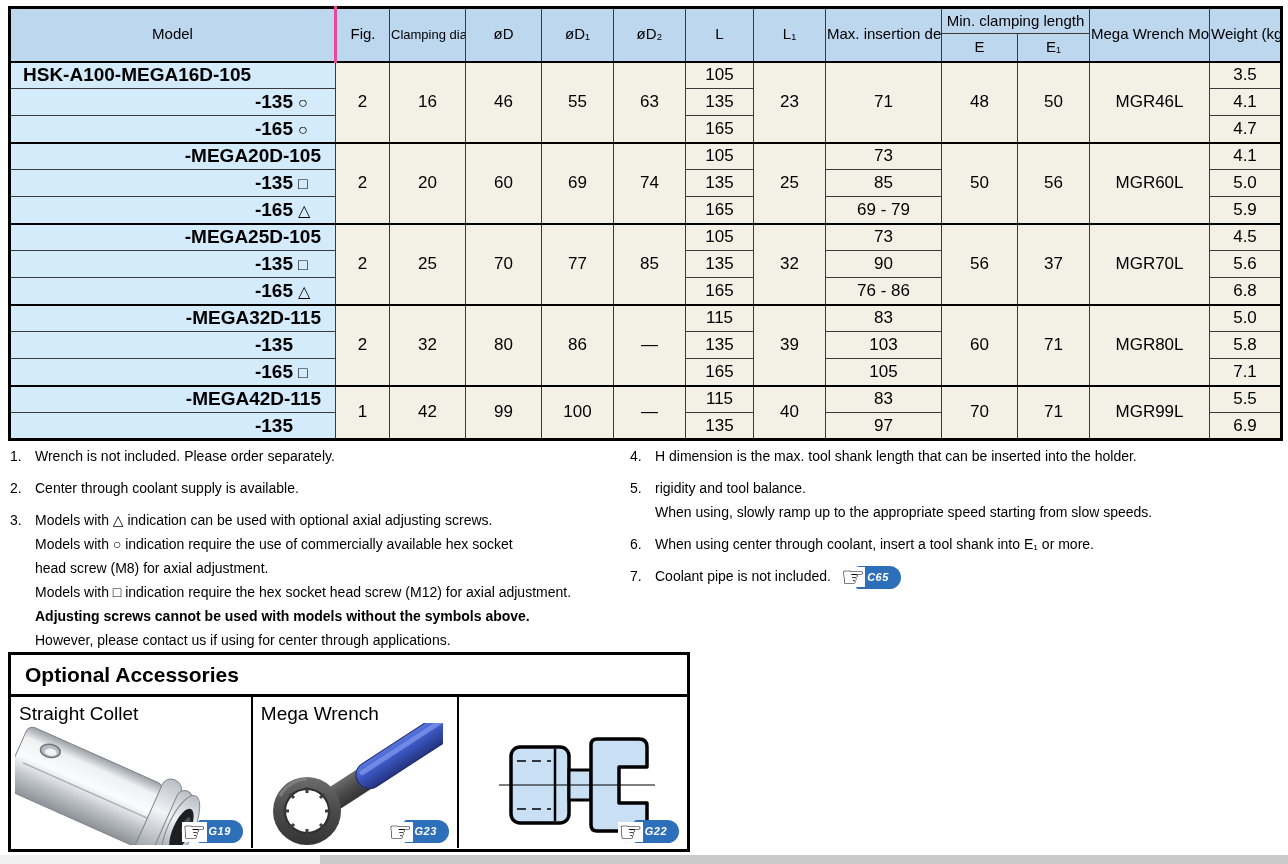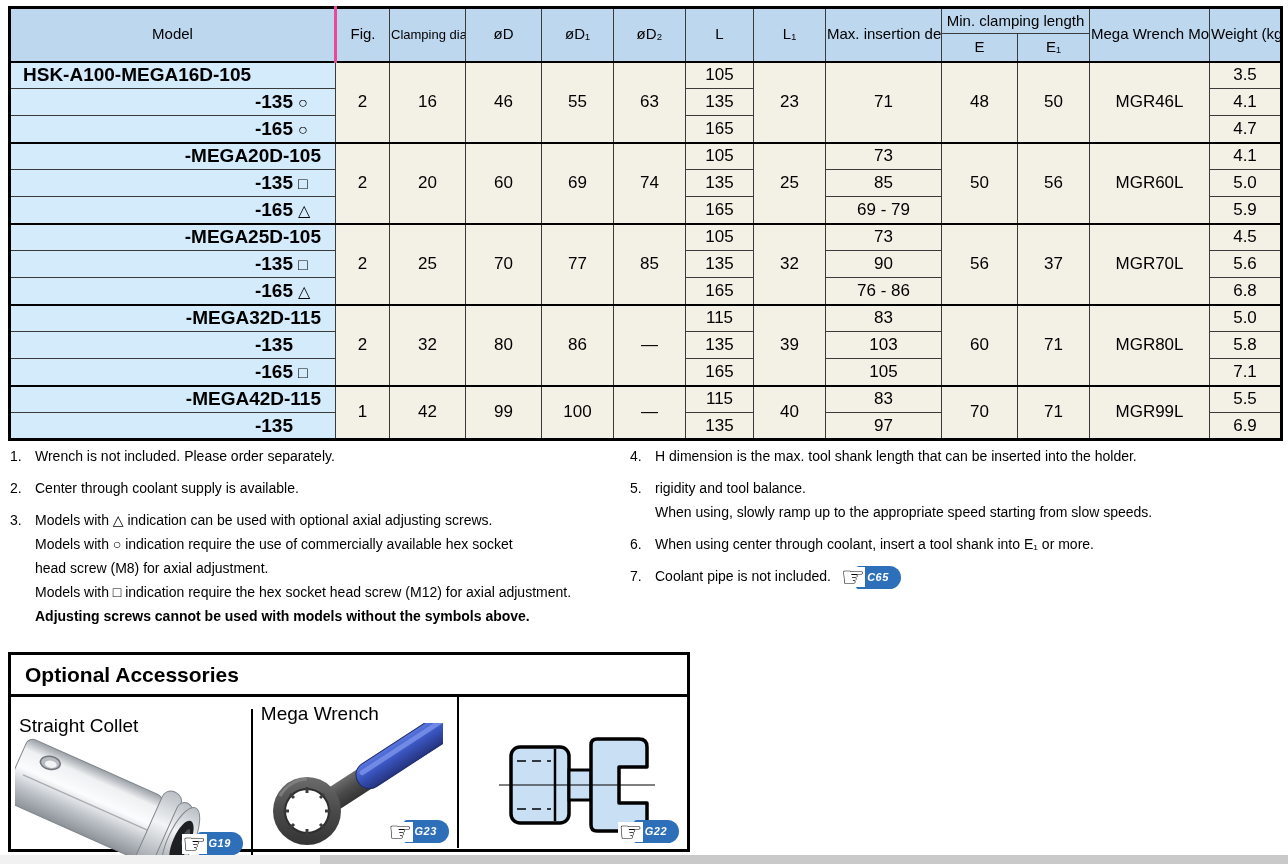--- a/index.html
+++ b/index.html
@@ -78,21 +78,21 @@
     position:absolute;left:8px;top:652px;width:682px;height:200px;
     border:3px solid #000;background:#fff;
   }
   .acc-title{
     height:42px;border-bottom:3px solid #000;
     font-weight:bold;font-size:21px;padding:8px 0 0 14px;
   }
   .acc-cells{display:flex;height:151px;}
   .acc-cell{position:relative;height:100%;border-right:2px solid #000;}
   .acc-cell:last-child{border-right:none;}
-  .acc-cell-1{width:249px;margin-top:12px;}
+  .acc-cell-1{width:249px;}
   .acc-cell-2{width:212px;}
   .acc-cell-3{width:235px;}
   .acc-label{font-size:19px;padding:6px 0 0 8px;}
   .acc-img{position:absolute;}
   .img-collet{left:4px;top:26px;}
   .img-wrench{left:2px;top:26px;}
   .img-screw{left:38px;top:28px;}
   .acc-badge{position:absolute;right:8px;bottom:5px;}
   .acc-badge .ref-badge{margin-left:0;}
 
@@ -291,20 +291,21 @@
         </div>
       </div>
       <div class="note">
         <span class="note-num">3.</span>
         <div class="note-body">
           <div class="note-line">Models with △ indication can be used with optional axial adjusting screws.</div>
           <div class="note-line">Models with ○ indication require the use of commercially available hex socket</div>
           <div class="note-line">head screw (M8) for axial adjustment.</div>
           <div class="note-line">Models with □ indication require the hex socket head screw (M12) for axial adjustment.</div>
           <div class="note-line bold">Adjusting screws cannot be used with models without the symbols above.</div>
+          <div class="note-line">However, please contact us if using for center through applications.</div>
         </div>
       </div>
     </div>
   <div class="notes notes-right">
       <div class="note">
         <span class="note-num">4.</span>
         <div class="note-body">
           <div class="note-line">H dimension is the max. tool shank length that can be inserted into the holder.</div>
         </div>
       </div>

